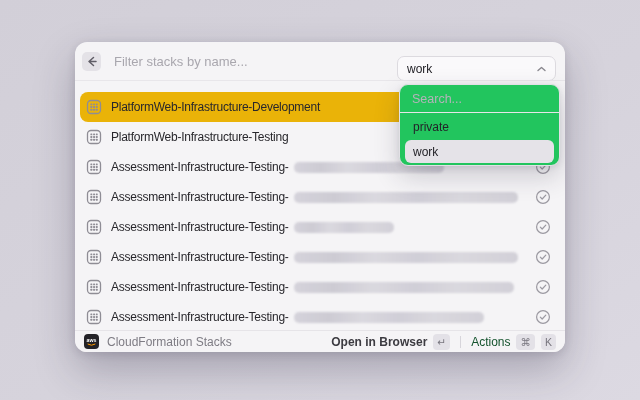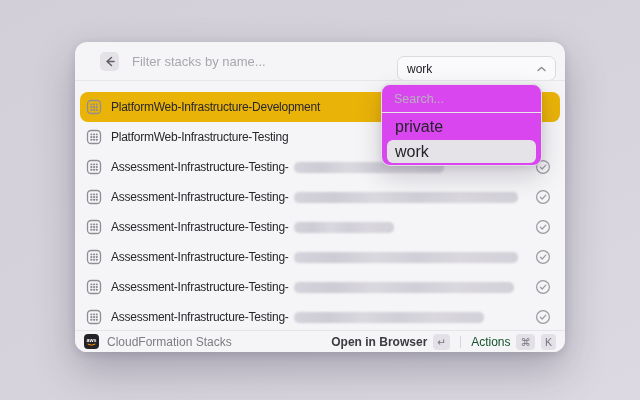--- a/index.html
+++ b/index.html
@@ -9,21 +9,21 @@
     background:linear-gradient(150deg,#d2cfd8 0%,#d6d3dc 55%,#dcd9e2 100%);
     position:relative;
   }
   .window {
     position:absolute; left:75px; top:42px; width:490px; height:310px;
     background:#f5f4f6; border-radius:12px;
     box-shadow:0 18px 40px rgba(40,35,60,.28), 0 2px 8px rgba(40,35,60,.14);
     overflow:hidden;
   }
   
-  .topbar { position:absolute; left:0; top:0; right:0; height:38px; display:flex; align-items:center; padding:0 25px; }
+  .topbar { position:absolute; left:0; top:0; right:0; height:38px; display:flex; align-items:center; padding:0 7px; }
   .backbtn {
     width:19px; height:19px; border:none; border-radius:5px; background:#e4e2e7;
     display:flex; align-items:center; justify-content:center; cursor:pointer; flex:0 0 auto;
   }
   .filter-input {
     flex:1; border:none; outline:none; background:transparent; margin-left:13px;
     font-family:inherit; font-size:13px; color:#2a292e; min-width:0;
   }
   .filter-input::placeholder { color:#a9a7ae; }
   .select {
@@ -47,34 +47,34 @@
   }
   .redact {
     height:11px; border-radius:5px; margin-left:5px; flex:0 0 auto;
     background:linear-gradient(90deg,#d2d0d8 0%,#c9c7d0 18%,#d8d6dd 36%,#cdcbd4 55%,#d7d5dc 74%,#cfcdd5 100%);
     filter:blur(1.3px); opacity:.9;
   }
   .w-a{width:150px}.w-b{width:224px}.w-c{width:100px}.w-d{width:220px}.w-e{width:190px}
   .check { margin-left:auto; width:16px; height:16px; flex:0 0 auto; display:flex; }
   
   .dd-panel {
-    position:absolute; right:23px; top:42px; width:161px; height:82px;
-    background:#d946ef; border:1px solid #e2e0e5; border-radius:9px;
+    position:absolute; right:5px; top:42px; width:161px; height:82px;
+    background:#22c55e; border:1px solid #e2e0e5; border-radius:9px;
     box-shadow:0 10px 26px rgba(40,35,60,.20), 0 2px 6px rgba(40,35,60,.10);
     z-index:5; padding:0 5px;
   }
   .dd-search {
     width:100%; height:27px; border:none; outline:none; background:transparent;
     font-family:inherit; font-size:12.5px; color:#2a292e; padding:0 7px;
   }
   .dd-search::placeholder { color:#b5b3ba; }
   .dd-divider { height:1px; background:#e7e5e9; margin:0 -5px; }
   .dd-item {
     height:23px; margin-top:2px; border-radius:6px; display:flex; align-items:center;
-    padding:0 8px; font-size:16px; color:#242329; cursor:pointer;
+    padding:0 8px; font-size:12px; color:#242329; cursor:pointer;
   }
   .dd-item.selected { background:#e5e3e8; }
   
   .footer {
     position:absolute; left:0; bottom:0; right:0; height:22px; background:#f5f4f6;
     border-top:1px solid #e6e4e8; display:flex; align-items:center; padding:0 9px; z-index:4;
   }
   .aws-icon {
     width:15px; height:15px; border-radius:4px; background:#242328;
     display:flex; align-items:center; justify-content:center; flex:0 0 auto;

